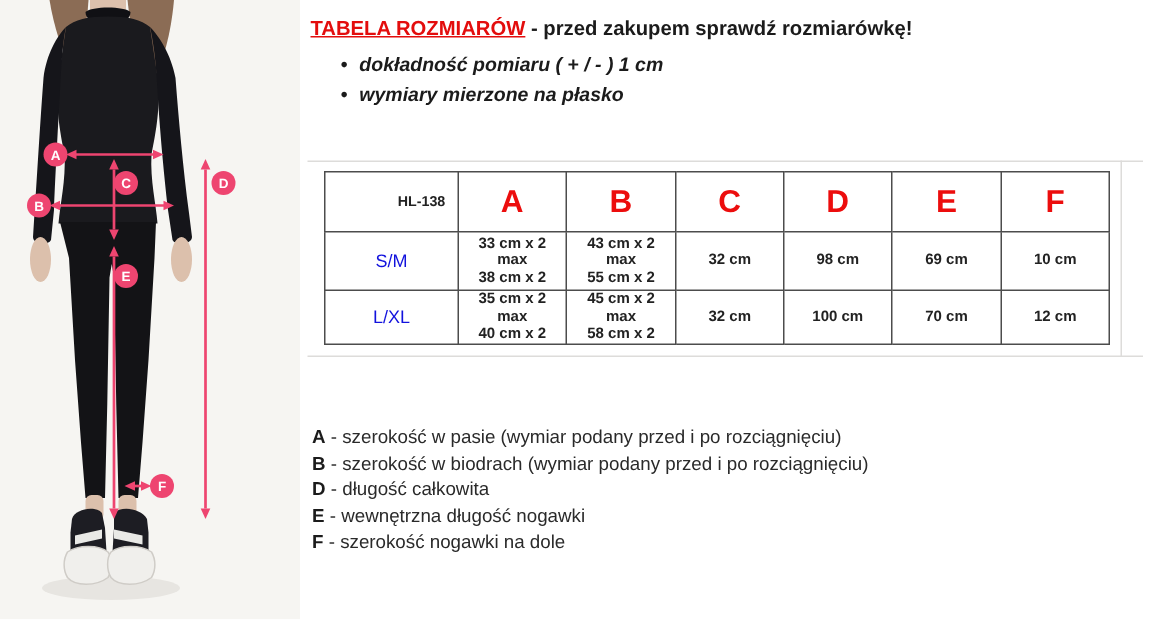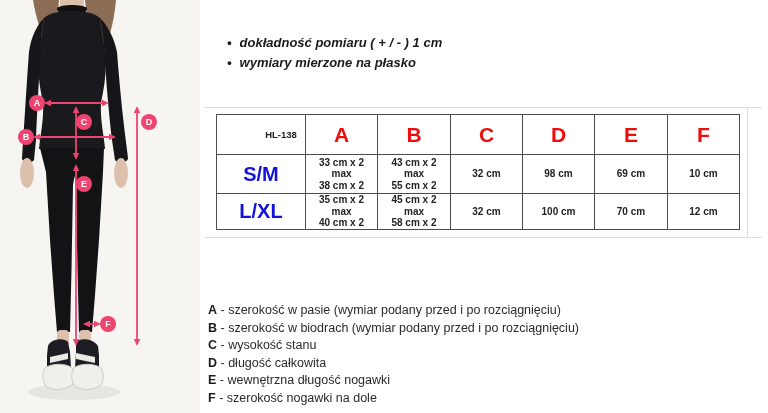--- a/index.html
+++ b/index.html
@@ -24,24 +24,24 @@
   .size-table{
     position:absolute;left:216px;top:114px;border-collapse:collapse;table-layout:fixed;
     background:#ffffff;
   }
   .size-table td{border:1px solid #4c4c4c;text-align:center;vertical-align:middle;padding:0;}
   .size-table tr.head{height:40px;}
   .size-table tr.r1{height:39px;}
   .size-table tr.r2{height:34px;margin-left:16px;}
   td.model{font-size:9.5px;font-weight:bold;color:#222;padding-left:40px;}
   td.letter{font-size:21px;font-weight:bold;color:#ec0d0d;}
-  td.size{font-size:20px;font-weight:bold;color:#1212dd;}
+  td.size{font-size:12px;font-weight:normal;color:#1212dd;}
   td.val{font-size:10px;font-weight:bold;color:#222;line-height:11.5px;white-space:pre-line;}
   
-  .legend{position:absolute;left:208px;top:302px;font-size:12.5px;color:#2a2a2a;}
+  .legend{position:absolute;left:208px;top:283px;font-size:12.5px;color:#2a2a2a;}
   .legend-item{line-height:17.5px;white-space:nowrap;}
   .legend-item b{font-weight:bold;color:#1b1b1b;}
   
   .markers line{stroke:#ee4570;stroke-width:1.8;}
   .markers polygon{fill:#ee4570;}
   .markers circle{fill:#ee4570;}
   .markers text{fill:#ffffff;font-size:9px;font-weight:bold;text-anchor:middle;font-family:"Liberation Sans",sans-serif;}
 </style>
 </head>
 <body>
@@ -117,20 +117,24 @@
 
         <line x1="88" y1="324" x2="96" y2="324"></line>
         <polygon points="83,324 90,320.8 90,327.2"></polygon>
         <polygon points="101,324 94,320.8 94,327.2"></polygon>
         <circle cx="108" cy="324" r="8"></circle>
         <text x="108" y="327.4">F</text>
       </g>
     </svg>
   </div>
 
+  <div class="title">
+    <span class="red">TABELA ROZMIARÓW</span>
+    <span>- przed zakupem sprawdź rozmiarówkę!</span>
+  </div>
   <div class="bullets">
     <div class="bullet">dokładność pomiaru ( + / - ) 1 cm</div>
     <div class="bullet">wymiary mierzone na płasko</div>
   </div>
 
   <div class="gl gl-h1"></div>
   <div class="gl gl-h2"></div>
   <div class="gl gl-v1"></div>
 
   <table class="size-table">
@@ -185,24 +189,20 @@
   <div class="legend">
     <div class="legend-item">
       <b>A</b>
       <span>- szerokość w pasie (wymiar podany przed i po rozciągnięciu)</span>
     </div>
     <div class="legend-item">
       <b>B</b>
       <span>- szerokość w biodrach (wymiar podany przed i po rozciągnięciu)</span>
     </div>
     <div class="legend-item">
-      <b>C</b>
-      <span>- wysokość stanu</span>
-    </div>
-    <div class="legend-item">
       <b>D</b>
       <span>- długość całkowita</span>
     </div>
     <div class="legend-item">
       <b>E</b>
       <span>- wewnętrzna długość nogawki</span>
     </div>
     <div class="legend-item">
       <b>F</b>
       <span>- szerokość nogawki na dole</span>

